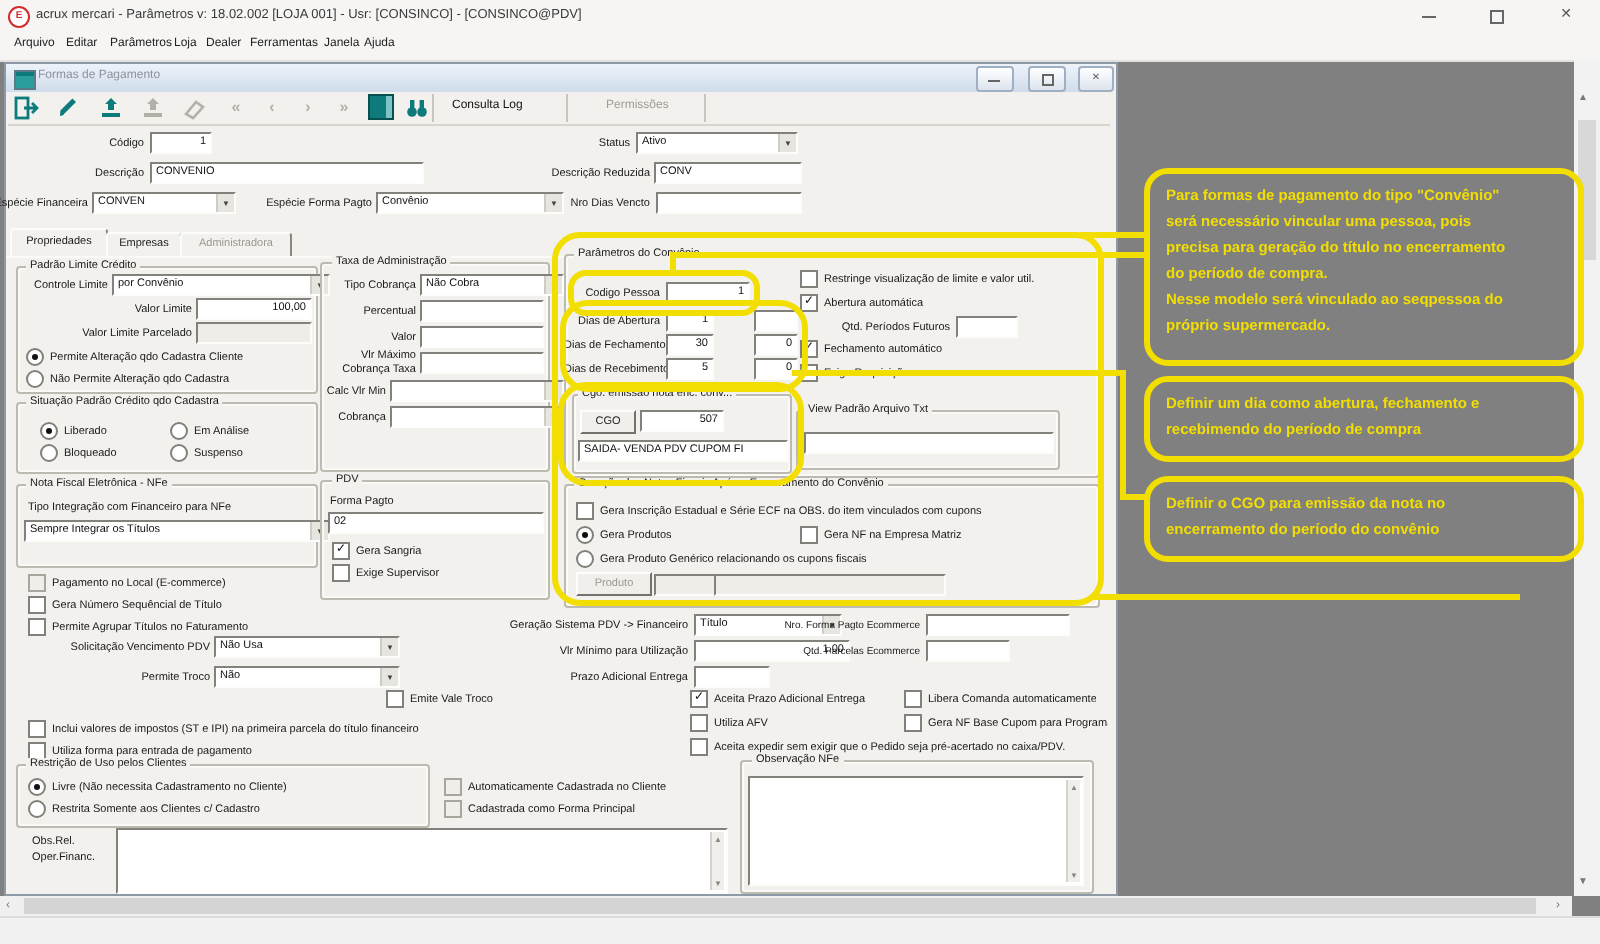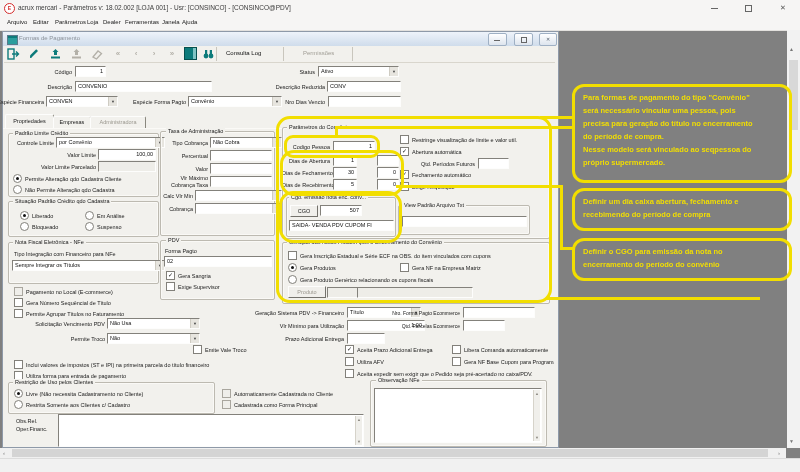--- a/index.html
+++ b/index.html
@@ -471,19 +471,19 @@
     <div class="yln" style="left:335px;top:126px;width:238px;height:3px;"></div>
     <div class="yln" style="left:396px;top:185px;width:167px;height:3px;"></div>
     <div class="yln" style="left:560px;top:185px;width:3px;height:65px;"></div>
     <div class="yln" style="left:560px;top:247px;width:14px;height:3px;"></div>
     <div class="ycall" style="left:572px;top:84px;width:198px;height:85px;">Para formas de pagamento do tipo "Convênio"
 será necessário vincular uma pessoa, pois
 precisa para geração do título no encerramento
 do período de compra.
  Nesse modelo será vinculado ao seqpessoa do
 próprio supermercado.</div>
-    <div class="ycall" style="left:572px;top:188px;width:198px;height:29px;">Definir um dia caixa abertura, fechamento e
+    <div class="ycall" style="left:572px;top:188px;width:198px;height:29px;">Definir um dia como abertura, fechamento e
 recebimendo do período de compra</div>
     <div class="ycall" style="left:572px;top:238px;width:198px;height:29px;">Definir o CGO para emissão da nota no
 encerramento do período do convênio</div>
   </div>
 
 </div>
 
 </body></html>

